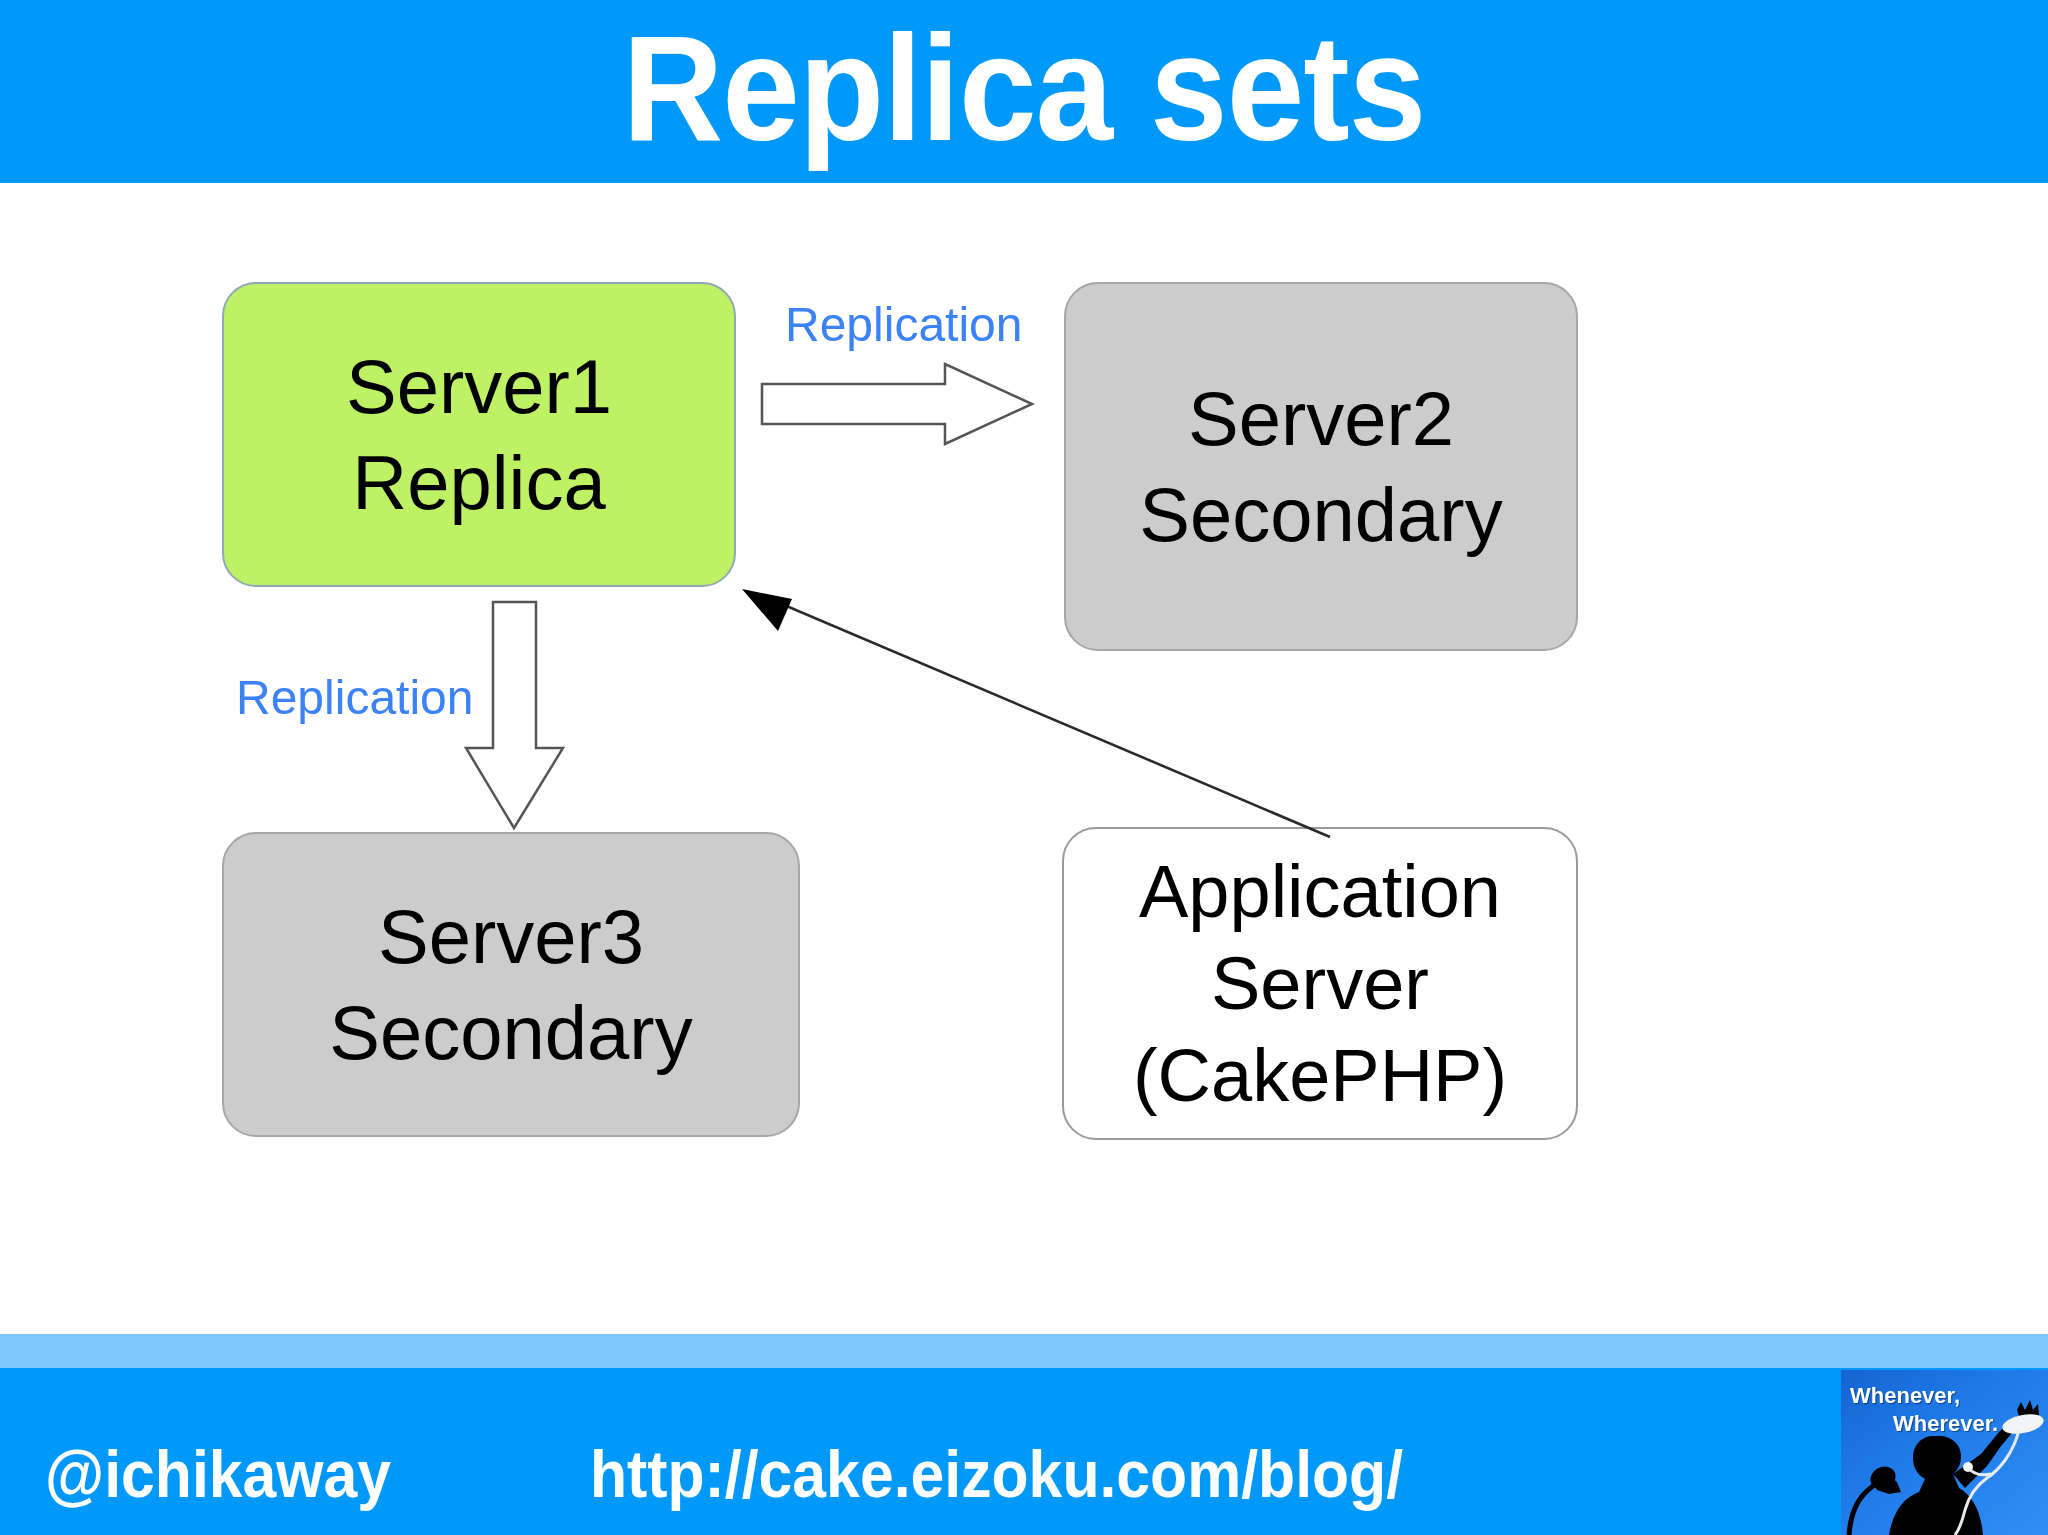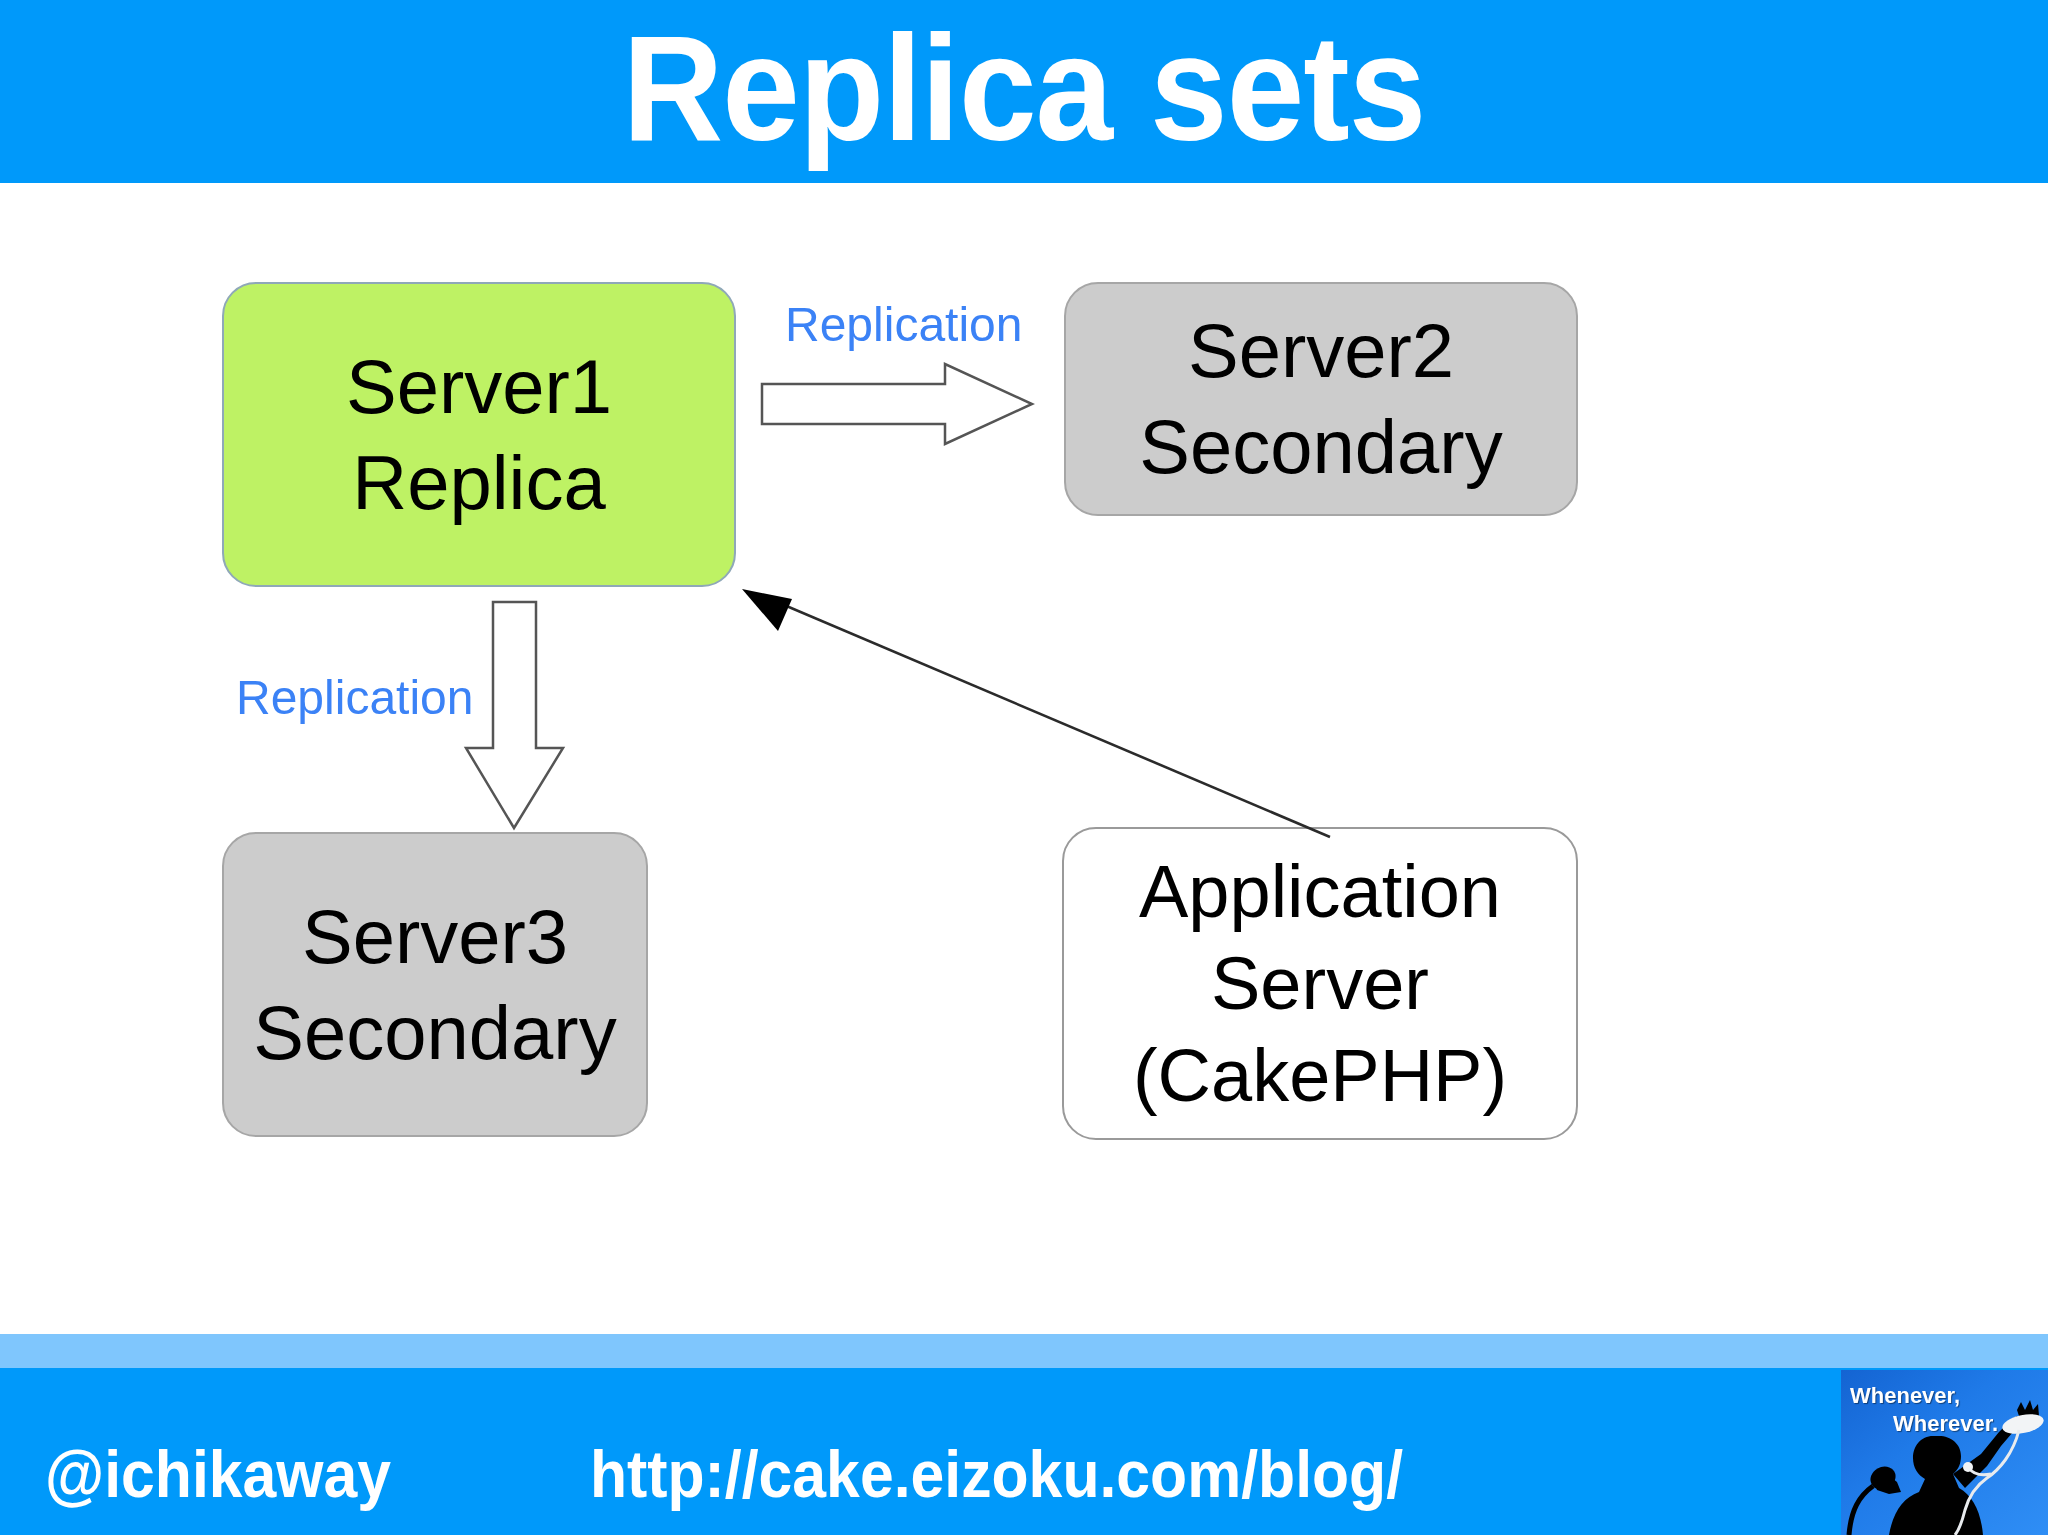--- a/index.html
+++ b/index.html
@@ -65,28 +65,28 @@
     top: 282px;
     width: 514px;
     height: 305px;
     background: #bef264;
     border: 2px solid #8fa8b8;
   }
   #box-server2 {
     left: 1064px;
     top: 282px;
     width: 514px;
-    height: 234px;
+    height: 369px;
     background: #cccccc;
     border: 2px solid #a6a6a6;
   }
   #box-server3 {
     left: 222px;
     top: 832px;
-    width: 426px;
+    width: 578px;
     height: 305px;
     background: #cccccc;
     border: 2px solid #a6a6a6;
   }
   #box-appserver {
     left: 1062px;
     top: 827px;
     width: 516px;
     height: 313px;
     background: #ffffff;

